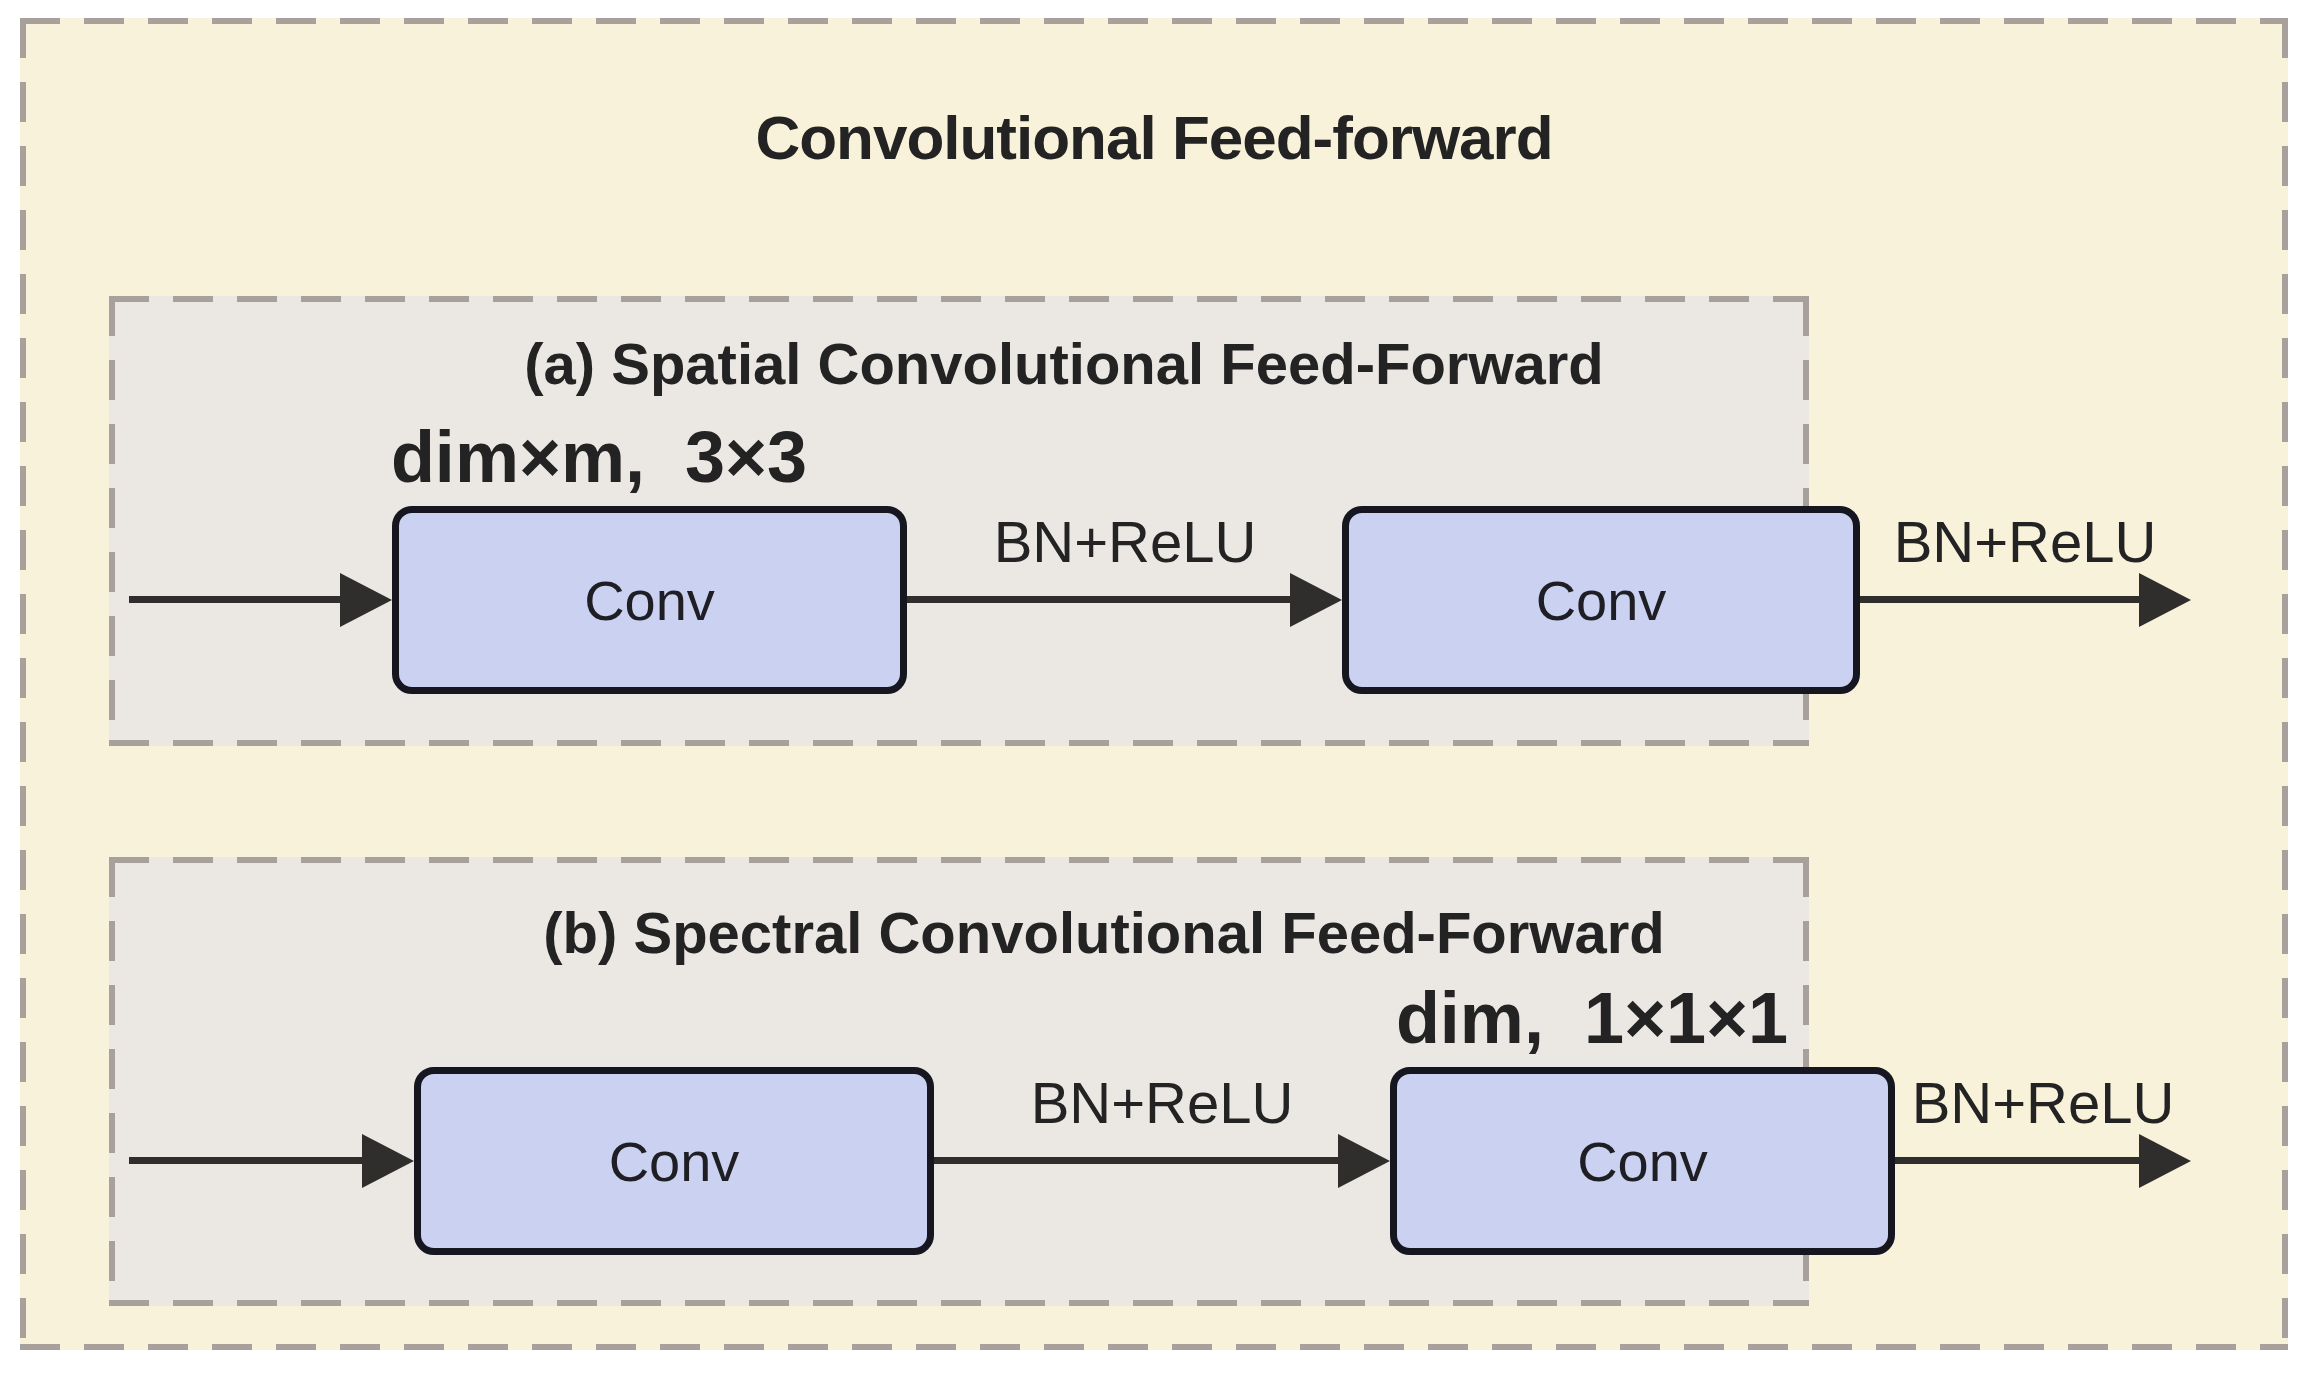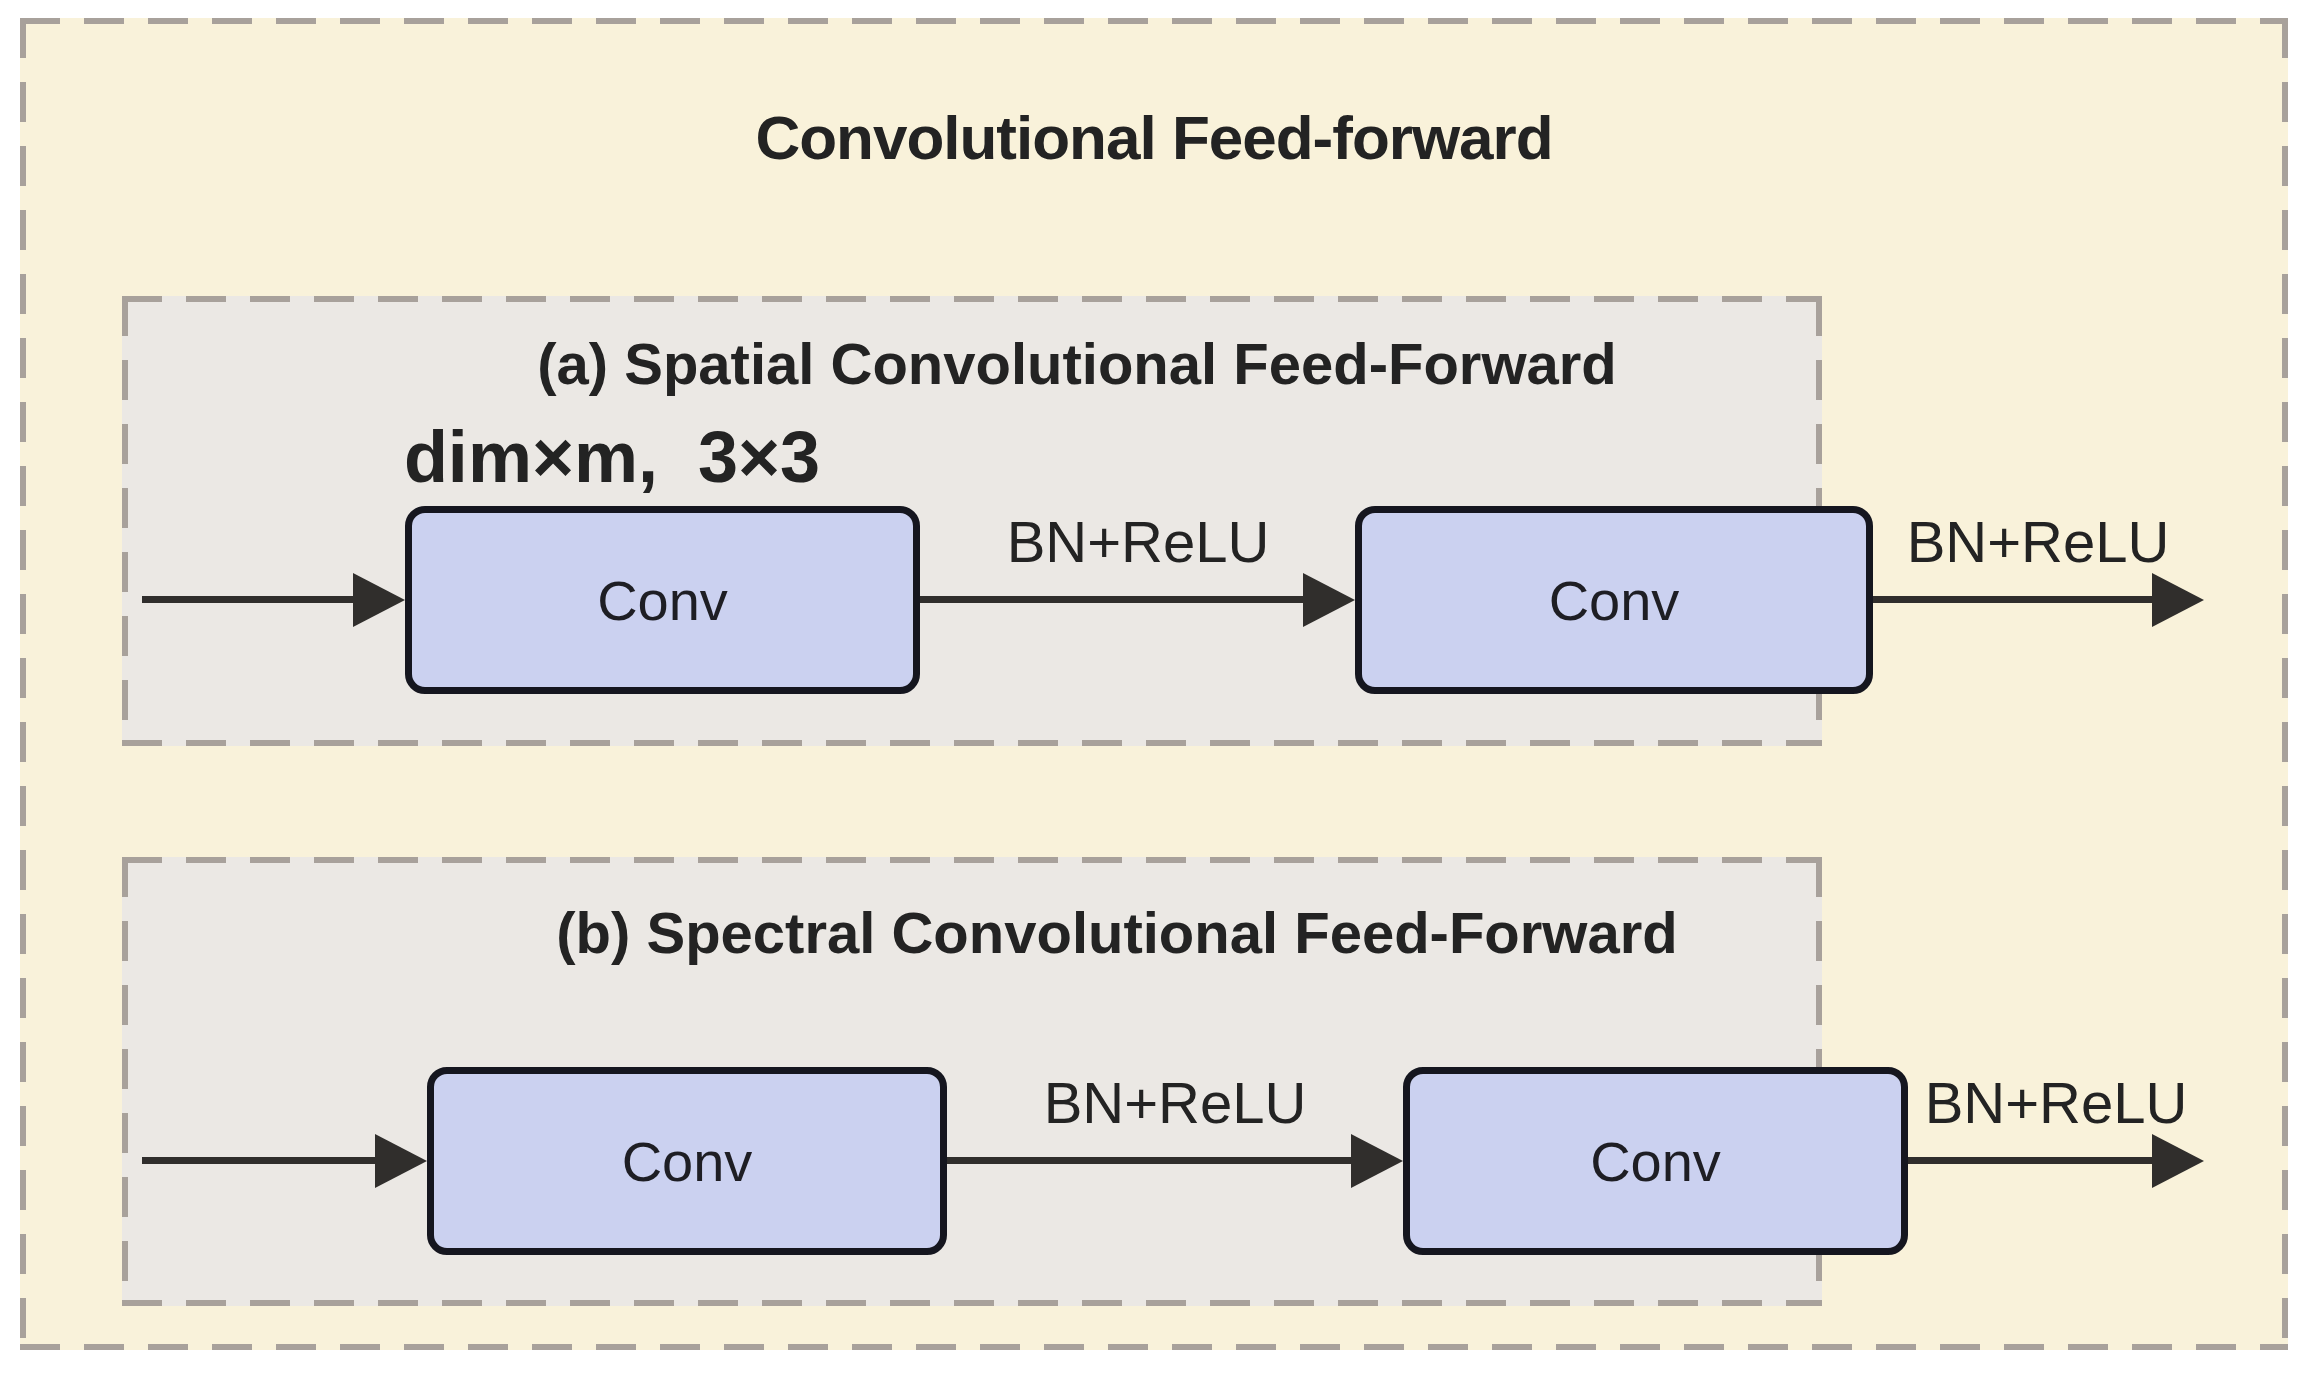--- a/index.html
+++ b/index.html
@@ -49,21 +49,21 @@
     width: 100%;
     text-align: center;
     font-size: 62px;
     font-weight: 700;
     letter-spacing: -1px;
     color: var(--text);
   }
 
   .panel {
     position: absolute;
-    left: 102px;
+    left: 89px;
     width: 1700px;
     background-color: var(--panel-bg);
   }
   #panel-a { top: 278px; height: 450px; }
   #panel-b { top: 839px; height: 449px; }
 
   .panel-title {
     position: absolute;
     top: 34px; left: 0;
     width: 100%;
@@ -187,20 +187,21 @@
       </div>
 
       <div class="bn-label" id="a-bn2">BN+ReLU</div>
       <div class="arrow-line" id="a-arrow-out-line"></div>
       <div class="arrow-head" id="a-arrow-out-head"></div>
     </div>
 
     <div id="panel-b" class="panel dashed-box">
       <div class="panel-title">(b) Spectral Convolutional Feed-Forward</div>
 
+      <div class="kernel-label" id="b-label2">dim,  1×1×1</div>
 
       <div class="arrow-line" id="b-arrow-in-line"></div>
       <div class="arrow-head" id="b-arrow-in-head"></div>
 
       <div class="conv-block" id="b-conv1">
         <span class="conv-label">Conv</span>
       </div>
 
       <div class="bn-label" id="b-bn1">BN+ReLU</div>
       <div class="arrow-line" id="b-arrow-mid-line"></div>

